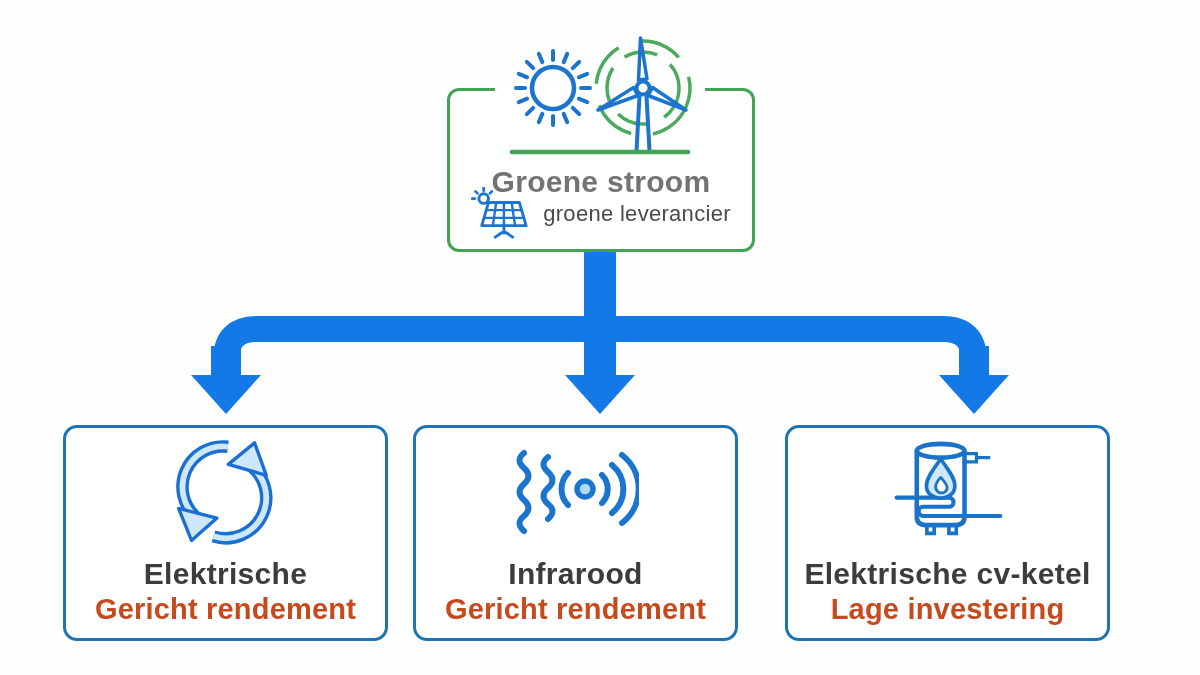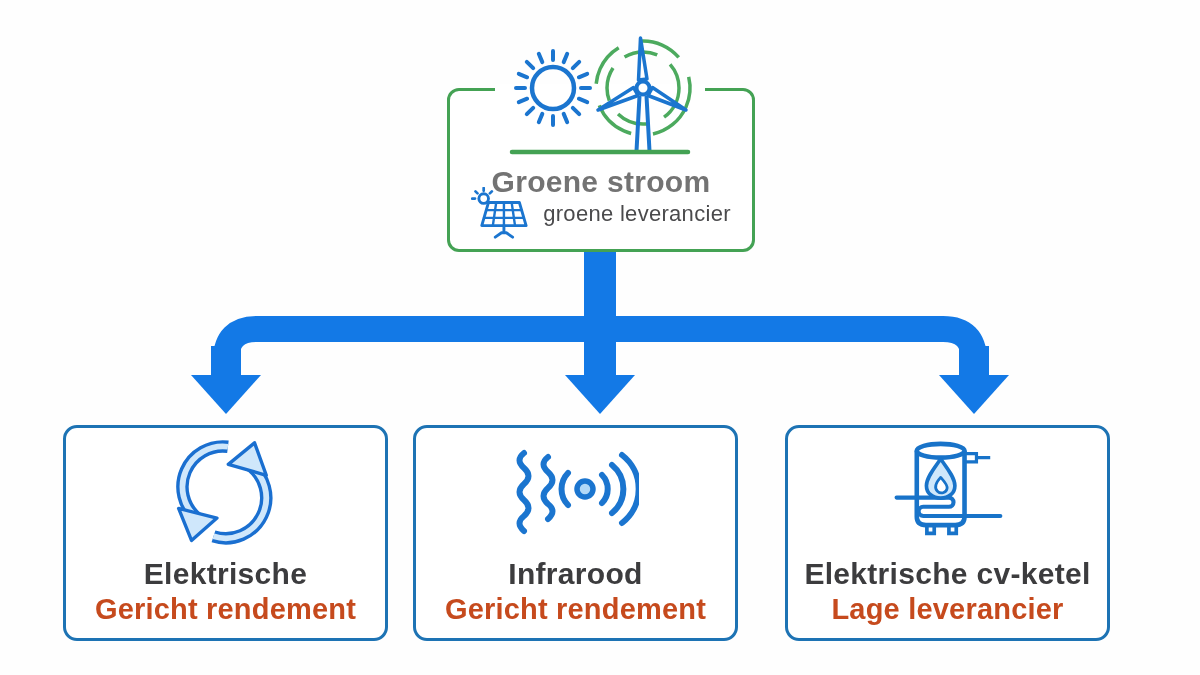--- a/index.html
+++ b/index.html
@@ -157,16 +157,16 @@
           <path d="M 83 18 H 96 V 27 H 83 M 96 22.5 H 111" stroke-width="3.5"></path>
           <path d="M 9 66 H 66 A 5 5 0 0 1 66 76 H 38 A 5 5 0 0 0 38 86 H 122" stroke-width="4.5" stroke-linecap="round"></path>
         </g>
         <g>
           <path d="M 57 24 C 50 34 41.5 44 41.5 53 C 41.5 61.5 48.5 66.5 57 66.5 C 65.5 66.5 72.5 61.5 72.5 53 C 72.5 44 64 34 57 24 Z" fill="#cfe8fb" stroke="#1873c9" stroke-width="4" stroke-linejoin="round"></path>
           <path d="M 57 44 C 51.5 50 50 55.5 53.5 59 C 57 62.5 63 61 64 56 C 64.8 52 60 47.5 57 44 Z" fill="#ffffff" stroke="#1873c9" stroke-width="3" stroke-linejoin="round"></path>
         </g>
       </svg>
     </div>
     <div class="option-title">Elektrische cv-ketel</div>
-    <div class="option-benefit">Lage leverancier</div>
+    <div class="option-benefit">Lage investering</div>
   </div>
 
 </div>
 
 </body></html>

